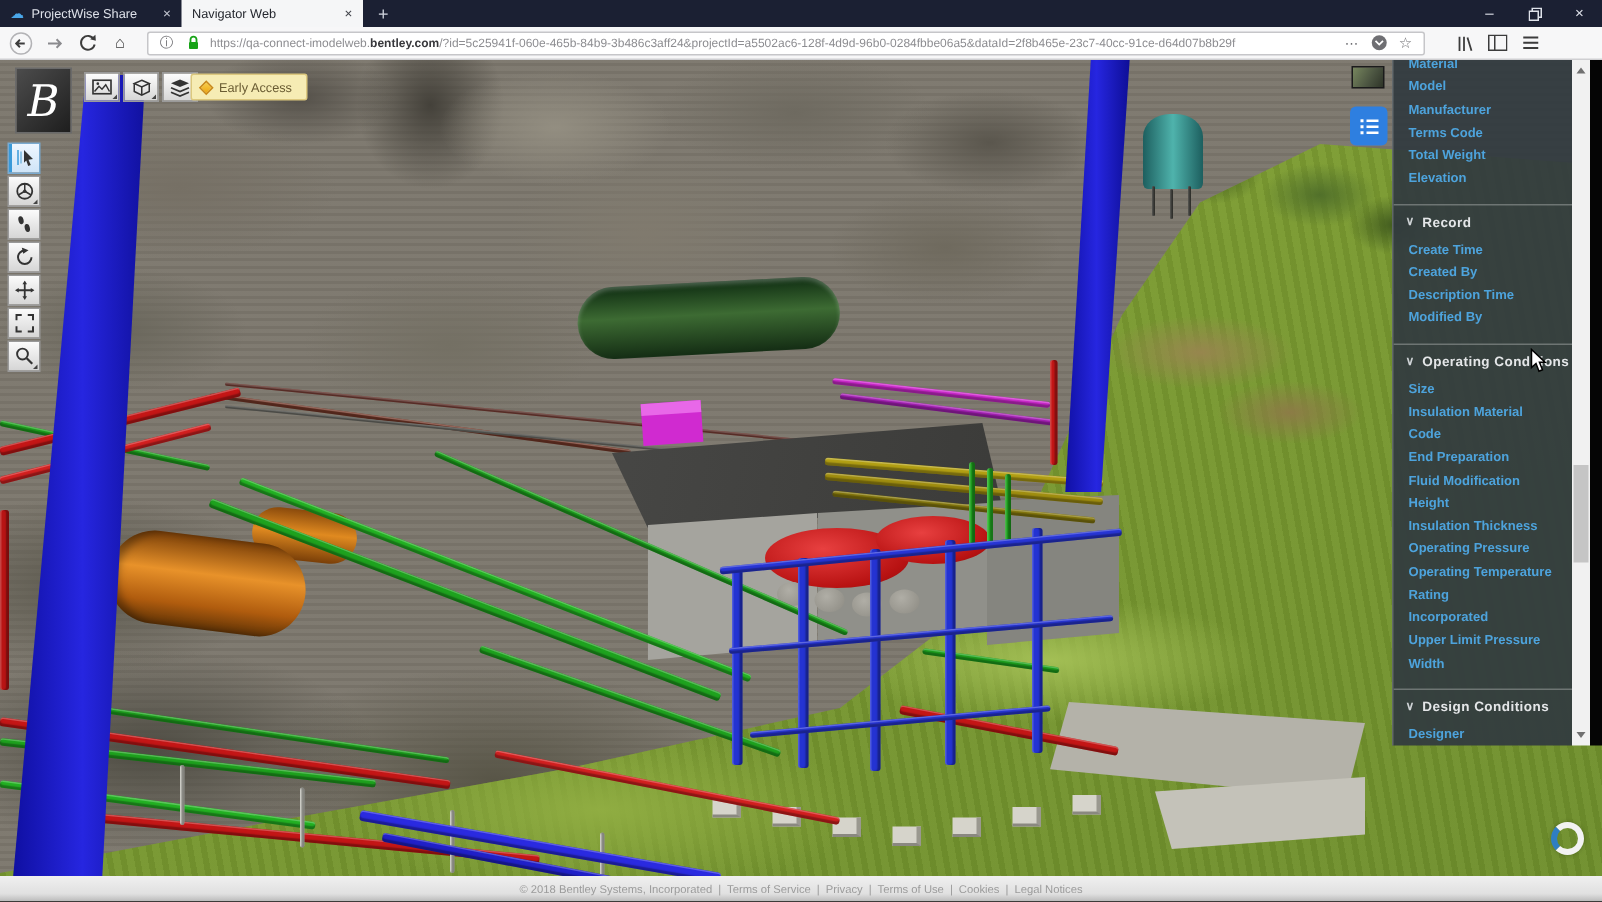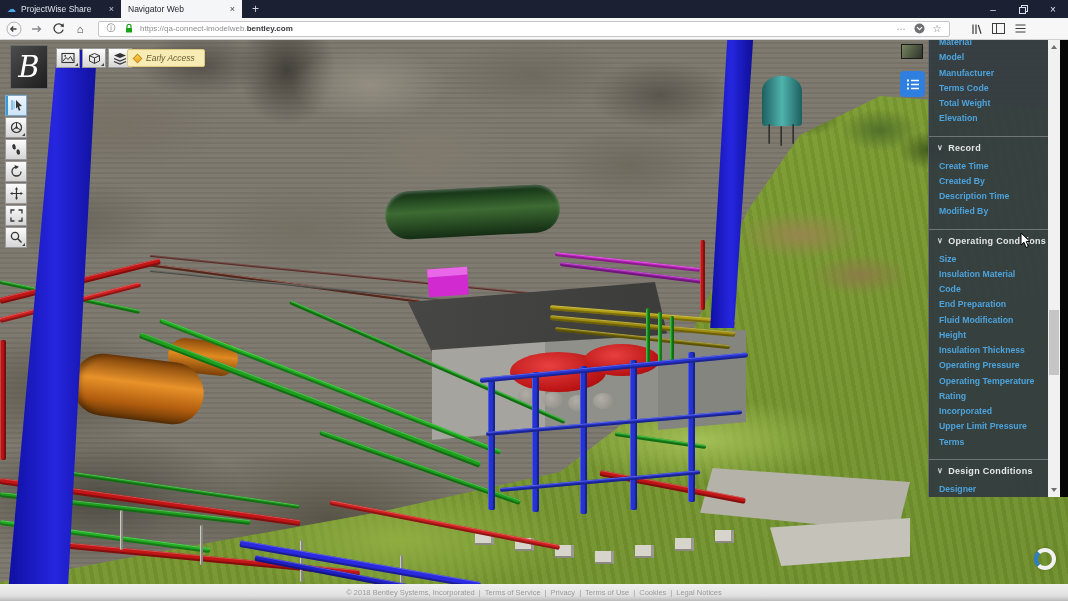--- a/index.html
+++ b/index.html
@@ -58,21 +58,21 @@
 
   .pipe{position:absolute;transform-origin:0 50%;border-radius:2px;box-shadow:inset 0 -2px 1px rgba(0,0,0,.35),inset 0 1px 0 rgba(255,255,255,.25);}
   .vpipe{position:absolute;border-radius:2px;box-shadow:inset -2px 0 1px rgba(0,0,0,.35),inset 1px 0 0 rgba(255,255,255,.2);}
   .shape{position:absolute;}
 
   
   #logo-btn{position:absolute;left:10px;top:5px;width:38px;height:44px;z-index:50;background:linear-gradient(135deg,#4c4c4c,#1e1e1e);border:1px solid #6a6a6a;display:flex;align-items:center;justify-content:center;color:#fff;font-family:"DejaVu Serif",serif;font-style:italic;font-size:29px;box-sizing:border-box;}
   #topbtns{position:absolute;left:56px;top:8px;z-index:50;display:flex;gap:2px;}
   .topbtn{position:relative;width:24px;height:20px;background:linear-gradient(#fdfdfd,#d6d6d6);border:1px solid #9a9a9a;box-sizing:border-box;display:flex;align-items:center;justify-content:center;}
   .corner{position:absolute;right:1px;bottom:1px;width:0;height:0;border-left:3px solid transparent;border-bottom:3px solid #444;}
-  #early-access{position:absolute;left:127px;top:9px;height:16px;z-index:50;background:#f6ecb4;border:1px solid #dcc87e;border-radius:2px;display:flex;align-items:center;gap:5px;padding:0 9px 0 6px;font-size:8.5px;color:#6a5c33;font-style:italic;}
+  #early-access{position:absolute;left:127px;top:9px;height:16px;z-index:50;background:#f6ecb4;border:1px solid #dcc87e;border-radius:2px;display:flex;align-items:center;gap:5px;padding:0 9px 0 6px;font-size:8.5px;color:#6a5c33;}
   .diamond{width:7px;height:7px;background:linear-gradient(135deg,#f7cf4e,#eda612);border:1px solid #c8881a;transform:rotate(45deg);box-sizing:border-box;}
 
   #tools{position:absolute;left:5px;top:55px;z-index:50;width:22px;}
   .tool{position:relative;width:22px;height:21px;margin-bottom:1px;background:linear-gradient(#fbfbfb,#d5d5d5);border:1px solid #999;box-sizing:border-box;display:flex;align-items:center;justify-content:center;}
   .tool.selected{background:linear-gradient(#eef6ff,#cfe4f7);border-color:#7aaad0;box-shadow:inset 2px 0 0 #3a9ad9;}
   .tool svg{display:block;}
 
   #mini-thumb{position:absolute;left:901px;top:4px;width:22px;height:15px;z-index:50;background:linear-gradient(120deg,#77865e,#4a5340 60%,#2e3428);border:1px solid #1b1b1b;box-sizing:border-box;}
   #props-toggle{position:absolute;left:900px;top:31px;width:25px;height:26px;z-index:50;background:#2e7fe0;border-radius:4px;display:flex;align-items:center;justify-content:center;}
 
@@ -148,20 +148,21 @@
       <span id="info-glyph" class="urlicon">ⓘ</span>
       <span class="urlicon">
         <svg width="10" height="11" viewBox="0 0 10 11">
             <path d="M3 5 V3.4 a2 2 0 0 1 4 0 V5" fill="none" stroke="#17a317" stroke-width="1.2"></path>
             <rect x="2" y="5" width="6" height="4.6" rx="0.6" fill="#17a317"></rect>
           </svg>
       </span>
       <span id="urltext">
         <span class="url-gray">https://qa-connect-imodelweb.</span>
           <span class="url-domain">bentley.com</span>
+          <span class="url-gray">/?id=5c25941f-060e-465b-84b9-3b486c3aff24&amp;projectId=a5502ac6-128f-4d9d-96b0-0284fbbe06a5&amp;dataId=2f8b465e-23c7-40cc-91ce-d64d07b8b29f</span>
       </span>
       <span class="urlicon">⋯</span>
       <span class="urlicon">
         <svg width="11" height="11" viewBox="0 0 11 11">
             <circle cx="5.5" cy="5.5" r="5" fill="#6f6f73"></circle>
             <path d="M3 4.2 L5.5 6.7 L8 4.2" fill="none" stroke="#fff" stroke-width="1.2"></path>
           </svg>
       </span>
       <span class="urlicon" style="font-size:10px;">☆</span>
     </div>
@@ -394,21 +395,21 @@
           <div class="p-field">Code</div>
           <div class="p-field">End Preparation</div>
           <div class="p-field">Fluid Modification</div>
           <div class="p-field">Height</div>
           <div class="p-field">Insulation Thickness</div>
           <div class="p-field">Operating Pressure</div>
           <div class="p-field">Operating Temperature</div>
           <div class="p-field">Rating</div>
           <div class="p-field">Incorporated</div>
           <div class="p-field">Upper Limit Pressure</div>
-          <div class="p-field">Terms</div>
+          <div class="p-field">Width</div>
           <div class="p-section">
             <span class="chev">∨</span>
             <span>Design Conditions</span>
           </div>
           <div class="p-field">Designer</div>
         </div>
     </div>
     <div id="panel-scrollbar">
       <div class="scroll-arrow" id="arrow-up"></div>
       <div id="scroll-thumb"></div>

